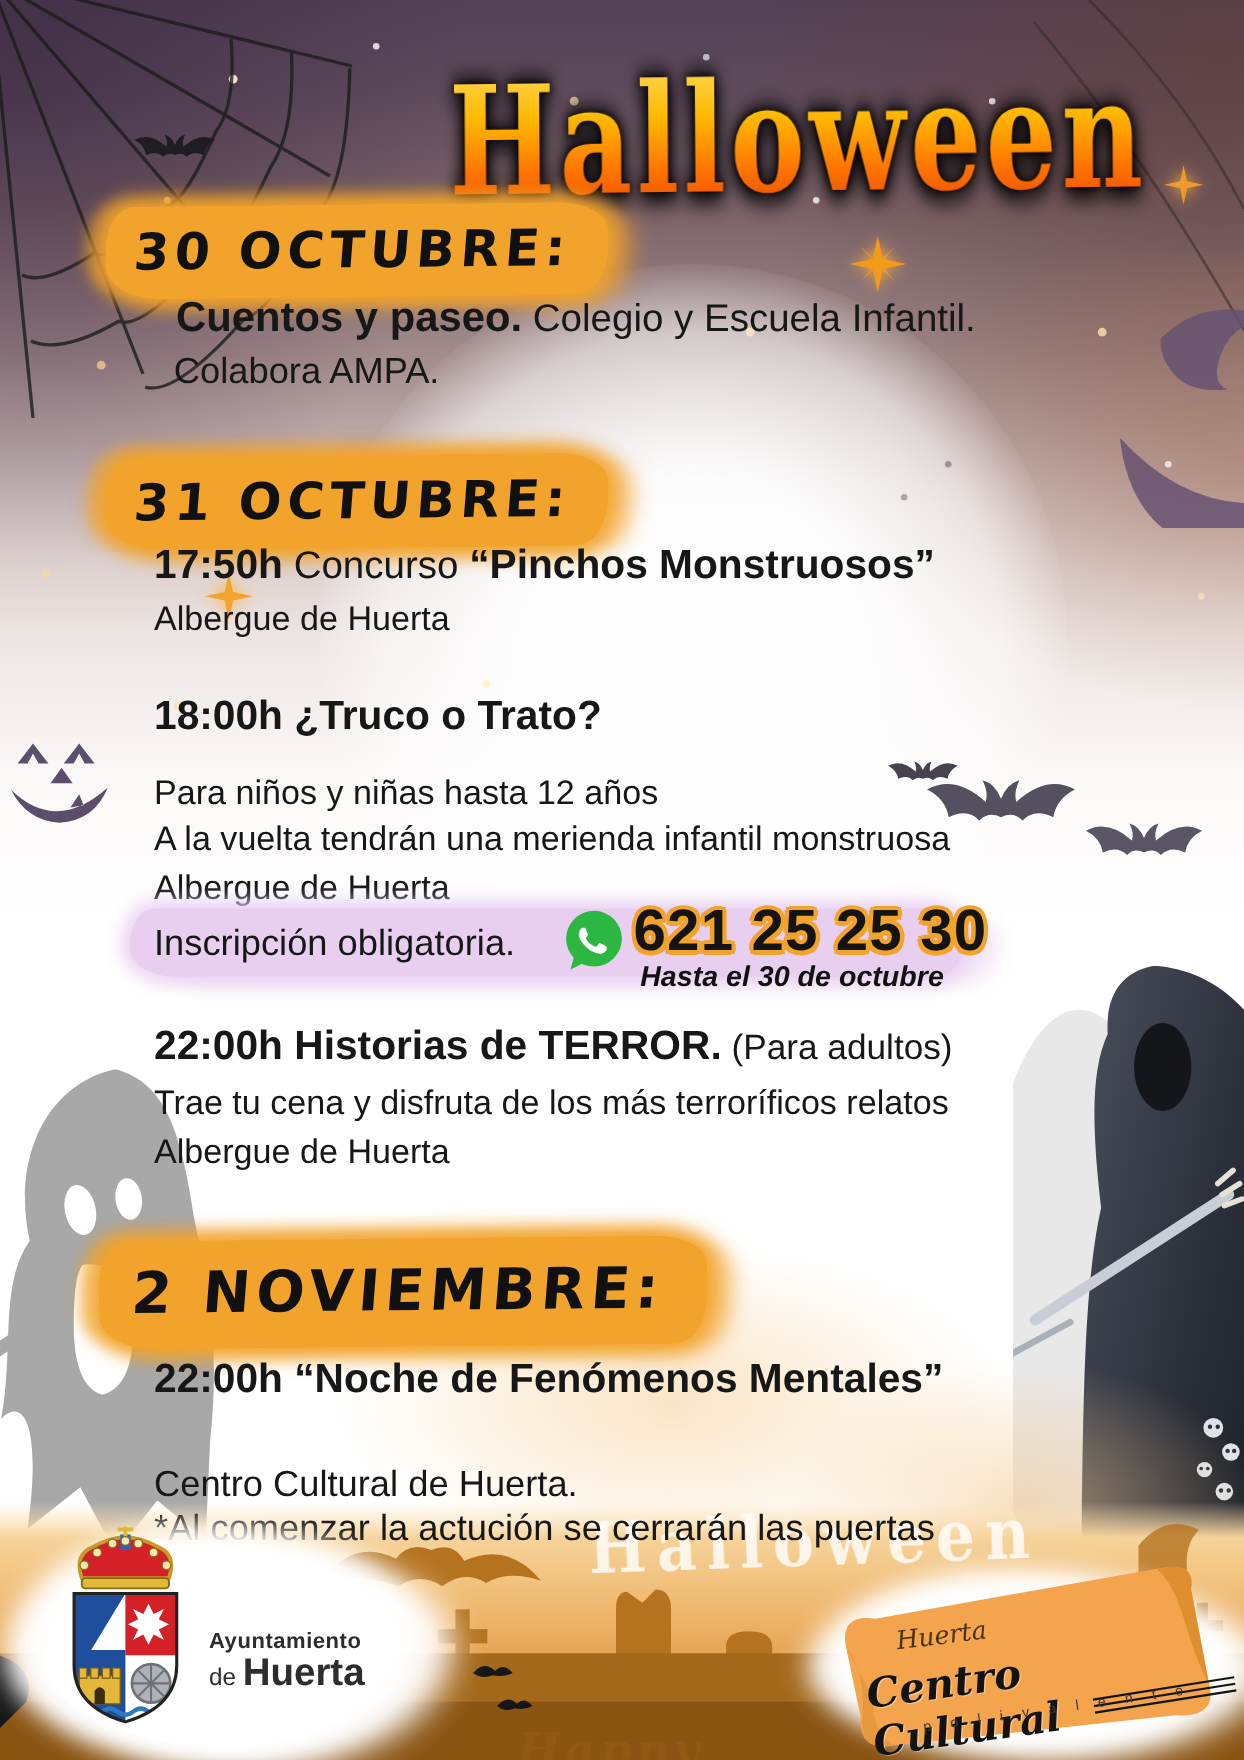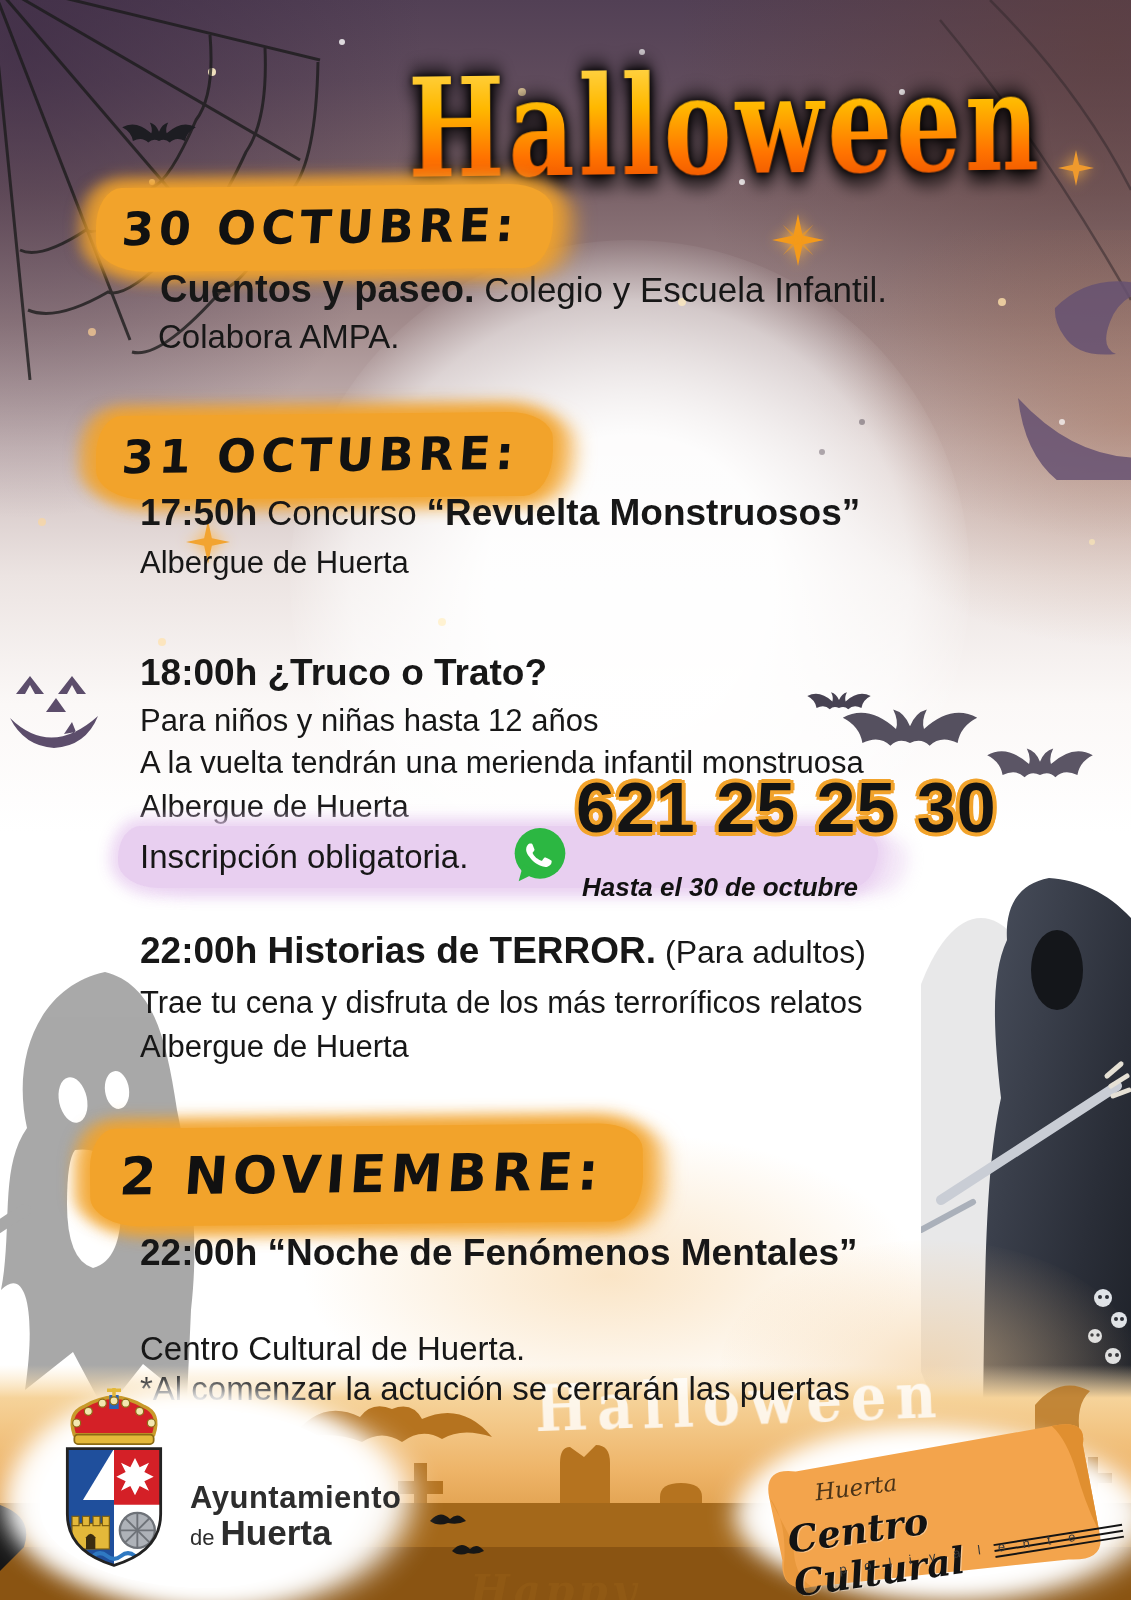--- a/index.html
+++ b/index.html
@@ -56,40 +56,40 @@
   .line{position:absolute;white-space:nowrap;color:#171717;}
   .fs31{font-size:31px;}
   .fs33{font-size:33px;}
   .b{font-weight:700;}
   .heading{font-size:37px;font-weight:700;}
   .reg35{font-size:35px;font-weight:400;}
   .reg32{font-size:32px;font-weight:400;}
   .lavender-strip{position:absolute;left:118px;top:826px;width:760px;height:62px;
     background:#e7cdf0;border-radius:24px 40px 30px 44px/34px 26px 40px 28px;
     box-shadow:0 0 14px 8px rgba(231,205,240,.85), 30px 6px 16px rgba(231,205,240,.5);opacity:.95;}
-  .phone{position:absolute;left:576px;top:768px;font-size:70px;font-weight:800;letter-spacing:1px;color:#141414;
+  .phone{position:absolute;left:576px;top:816px;font-size:53px;font-weight:800;letter-spacing:1px;color:#141414;
     text-shadow:-4px 0 0 #f2a32b,4px 0 0 #f2a32b,0 -4px 0 #f2a32b,0 4px 0 #f2a32b,
       -3px -3px 0 #f2a32b,3px 3px 0 #f2a32b,-3px 3px 0 #f2a32b,3px -3px 0 #f2a32b;}
   .deadline{position:absolute;left:582px;top:872px;font-size:26px;font-weight:700;font-style:italic;color:#111;}
   .wa{position:absolute;left:508px;top:824px;width:64px;height:64px;}
   
   .cemetery{position:absolute;left:0;bottom:0;width:1131px;height:235px;}
   .ghost-title{position:absolute;left:420px;top:1368px;width:640px;text-align:center;
     font-family:"DejaVu Serif",serif;font-weight:700;font-size:56px;letter-spacing:9px;
     color:rgba(255,255,255,.8);transform:rotate(-2deg) scale(1,1.15);filter:blur(.6px);}
   .happy-text{position:absolute;left:470px;top:1566px;font-family:"DejaVu Serif",serif;
     font-style:italic;font-weight:700;font-size:42px;letter-spacing:4px;color:rgba(150,95,25,.45);}
   
   .splat{position:absolute;background:#fff;border-radius:46% 54% 48% 52%/56% 44% 56% 44%;
     box-shadow:0 0 26px 18px #fff, 44px 8px 30px 8px rgba(255,255,255,.95), -30px -4px 26px 6px rgba(255,255,255,.9);}
   .splat-council{left:40px;top:1408px;width:320px;height:180px;}
   .splat-cc{left:770px;top:1448px;width:330px;height:130px;}
   .crest{position:absolute;left:44px;top:1388px;width:140px;height:210px;}
   .council-text{position:absolute;left:190px;top:1482px;line-height:1.05;color:#2d2d2d;}
-  .council-l1{font-size:31px;font-weight:700;letter-spacing:.5px;}
+  .council-l1{font-size:20px;font-weight:700;letter-spacing:.5px;}
   .council-de{font-size:22px;font-weight:400;}
   .council-name{font-size:35px;font-weight:700;}
   .cc-logo{position:absolute;left:756px;top:1418px;width:370px;height:185px;transform:rotate(-3deg);}
   .cc-top{position:absolute;left:60px;top:52px;font-family:"DejaVu Serif",serif;font-style:italic;
     font-size:23px;color:#4a3318;transform:rotate(-4deg);}
   .cc-main{position:absolute;left:32px;top:78px;width:320px;font-family:"DejaVu Serif",serif;
     font-style:italic;font-weight:700;font-size:37px;color:#131313;transform:rotate(-5deg);
     text-shadow:1px 1px 0 rgba(255,255,255,.4);}
   .cc-sub{position:absolute;left:80px;top:128px;font-size:13px;letter-spacing:7px;color:#3a3a3a;transform:rotate(-5deg);}
   .cc-lines{position:absolute;left:236px;top:118px;width:130px;transform:rotate(-6deg);}
@@ -260,25 +260,25 @@
   <div class="line fs33" style="left:158px;top:318px">Colabora AMPA.</div>
   <div class="line" style="left:160px;top:268px">
     <span class="b" style="font-size:38px">Cuentos y paseo.</span><span class="reg35"> Colegio y Escuela Infantil.</span>
   </div>
 
   <div class="swash" style="left:96px;top:414px">
     <span class="dl" style="font-size:46px">31 OCTUBRE:</span>
   </div>
 
   <div class="line" style="left:140px;top:492px">
-    <span class="b" style="font-size:37px">17:50h</span><span class="reg35"> Concurso </span><span class="b" style="font-size:37px">“Revuelta Monstruosos”</span>
+    <span class="b" style="font-size:37px">17:50h</span><span class="reg35"> Concurso </span><span class="b" style="font-size:37px">“Pinchos Monstruosos”</span>
   </div>
   <div class="line fs31" style="left:140px;top:545px">Albergue de Huerta</div>
 
-  <div class="line heading" style="left:140px;top:652px">18:00h ¿Truco o Trato?</div>
+  <div class="line heading" style="left:140px;top:630px">18:00h ¿Truco o Trato?</div>
   <div class="line fs31" style="left:140px;top:703px">Para niños y niñas hasta 12 años</div>
   <div class="line fs31" style="left:140px;top:745px">A la vuelta tendrán una merienda infantil monstruosa</div>
   <div class="line fs31" style="left:140px;top:789px">Albergue de Huerta</div>
 
   <div class="lavender-strip"></div>
   <div class="line fs33" style="left:140px;top:838px">Inscripción obligatoria.</div>
 
   <svg class="wa" viewBox="0 0 48 48">
     <circle cx="24" cy="22" r="19" fill="#2cb742"></circle>
     <path d="M8 43 L11.5 30 L21 36.5 Z" fill="#2cb742"></path>

